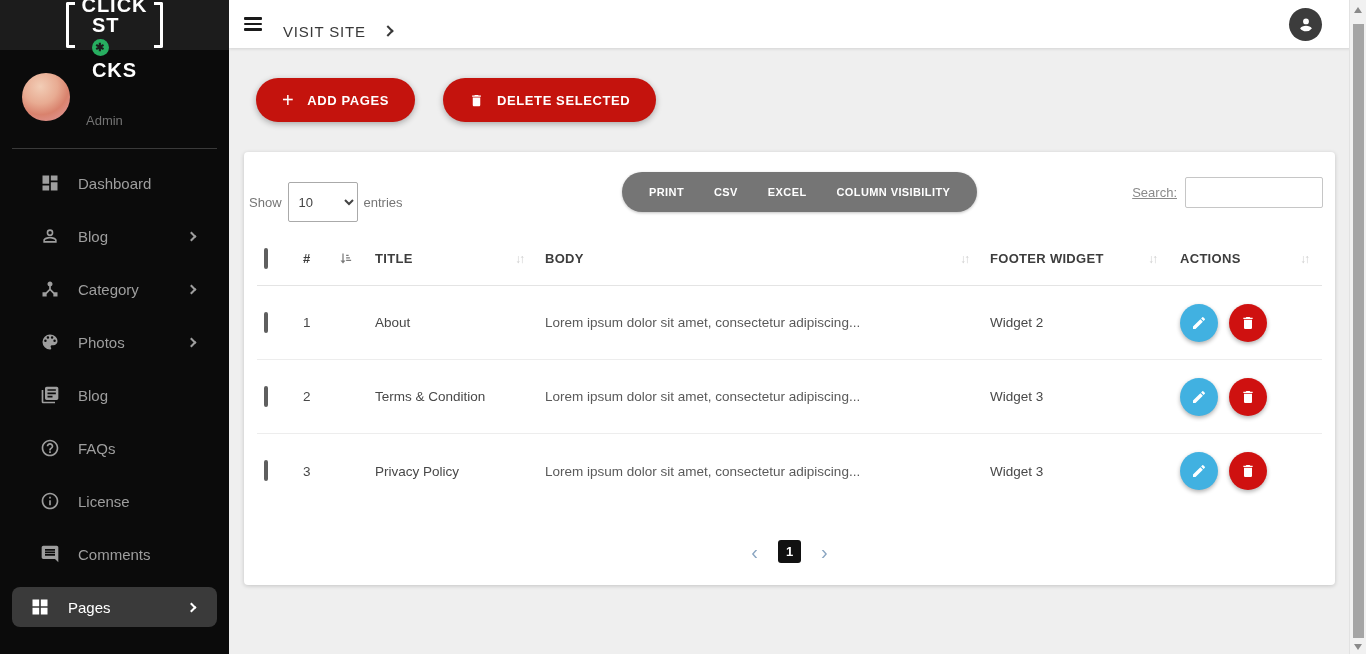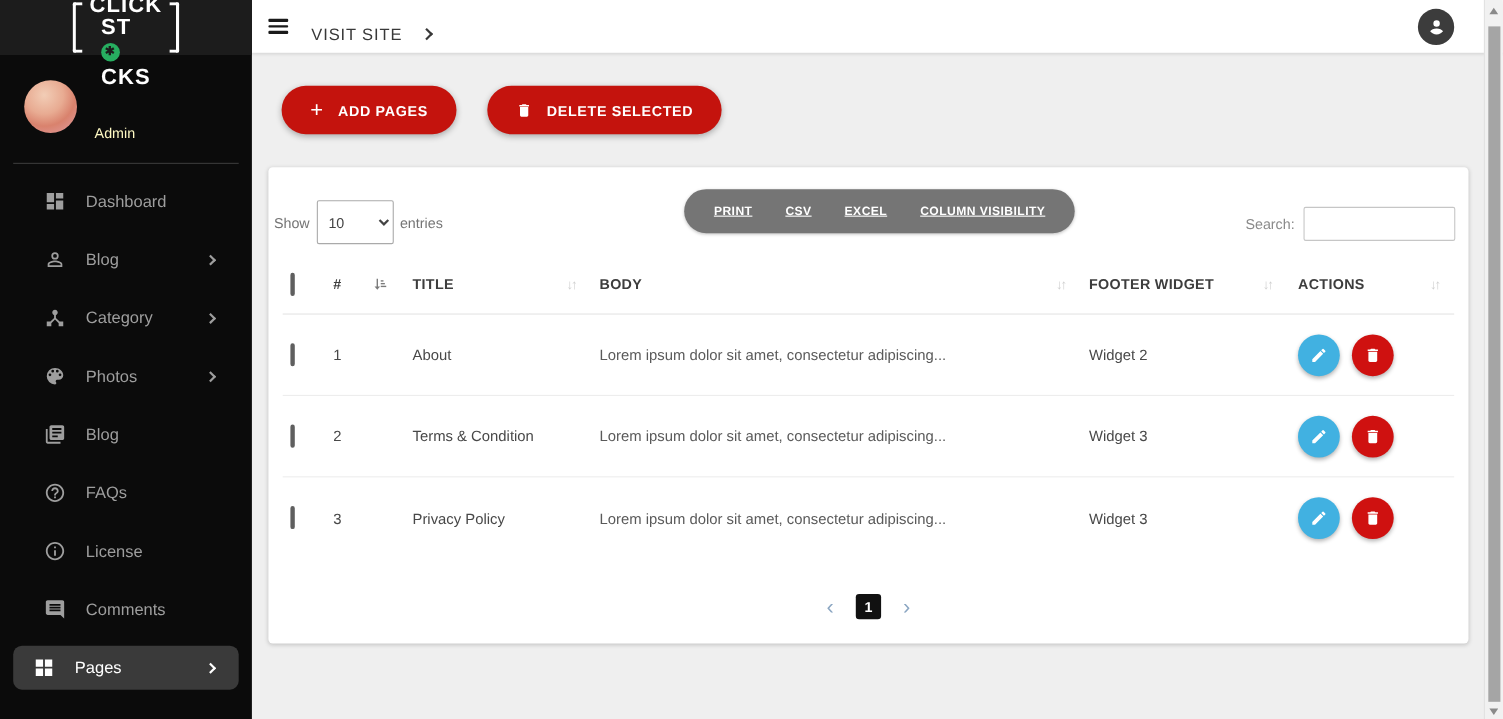--- a/index.html
+++ b/index.html
@@ -13,21 +13,21 @@
   .bracket { width:9px; height:46px; border:3px solid #fff; }
   .bracket.left { border-right:none; border-radius:2px 0 0 2px; }
   .bracket.right { border-left:none; border-radius:0 2px 2px 0; }
   .logo-text { display:flex; flex-direction:column; align-items:center; line-height:1; }
   .logo-line { display:flex; align-items:flex-start; gap:4px; color:#fff; font-weight:bold; font-size:20px; letter-spacing:1px;flex-direction:column; }
   .cam-icon svg { width:20px; height:20px; display:block; }
   .aperture { width:17px; height:17px; border-radius:50%; display:inline-flex; align-items:center; justify-content:center; font-size:11px; color:#1c1c1c; font-weight:bold; }
   .profile { display:flex; align-items:center; padding:16px 0 14px 22px; gap:16px; }
   .avatar-img { width:48px; height:48px; border-radius:50%; background:
       radial-gradient(circle at 38% 28%, #f2cdb6 0%, #e8ab92 38%, #d9826d 62%, #e2a0a8 100%); }
-  .profile-name { font-size:13px; color:#fef9c3;margin-top:47px; }
+  .profile-name { font-size:13px; color:#737373;margin-top:47px; }
   .side-divider { border:none; border-top:1px solid #3a3a3a; margin:6px 12px 0 12px; }
   .menu { list-style:none; padding-top:14px; }
   .menu-item { display:flex; align-items:center; height:40px; margin-bottom:13px; padding-left:40px; font-size:15px; cursor:pointer; }
   .menu-item .mi { width:20px; height:20px; margin-right:18px; flex:0 0 20px; }
   .menu-item .mi svg { width:20px; height:20px; fill:#9e9e9e; display:block; }
   .menu-item .chev { margin-left:auto; margin-right:34px; width:7px; height:7px; border-top:2px solid #9e9e9e; border-right:2px solid #9e9e9e; transform:rotate(45deg); }
   .menu-item.active { background:#3a3a3a; border-radius:8px; margin-left:12px; margin-right:12px; padding-left:18px; color:#fff; }
   .menu-item.active .mi svg { fill:#fff; }
   .menu-item.active .chev { border-color:#fff; margin-right:22px; }
 
@@ -48,22 +48,22 @@
       box-shadow:0 2px 6px rgba(0,0,0,.3); cursor:pointer; }
   .pill-btn .plus { font-size:20px; font-weight:normal; line-height:1; }
   .pill-btn svg { width:15px; height:15px; fill:#fff; }
 
   .card { position:absolute; left:15px; top:104px; width:1091px; height:433px; background:#fff; border-radius:4px; box-shadow:0 1px 4px rgba(0,0,0,.18); }
 
   
   .length-ctrl { position:absolute; left:5px; top:30px; display:flex; align-items:center; gap:6px; font-size:13px; color:#757575; }
   .length-ctrl select { width:70px; height:40px; border:1px solid #aaa; border-radius:2px; font-family:inherit; font-size:13px; color:#444; padding-left:6px; background:#fff; }
   .export-group { position:absolute; left:378px; top:20px; height:40px; border-radius:20px; background:#757575; display:flex; align-items:center; padding:0 12px; box-shadow:0 1px 3px rgba(0,0,0,.25); }
-  .export-btn { background:none; border:none; color:#fff; font-family:inherit; font-size:11px; font-weight:bold; letter-spacing:.4px; padding:0 15px; height:40px; cursor:pointer;text-decoration:underline; }
-  .search-ctrl { position:absolute; right:12px; top:36px; display:flex; align-items:center; gap:8px; font-size:13px; color:#8a8a8a; }
+  .export-btn { background:none; border:none; color:#fff; font-family:inherit; font-size:11px; font-weight:bold; letter-spacing:.4px; padding:0 15px; height:40px; cursor:pointer; }
+  .search-ctrl { position:absolute; right:12px; top:25px; display:flex; align-items:center; gap:8px; font-size:13px; color:#8a8a8a;text-decoration:underline; }
   .search-ctrl input { width:138px; height:31px; border:1px solid #c6c6c6; border-radius:2px; font-family:inherit; font-size:13px; padding:0 8px; }
 
   
   .tbl { position:absolute; left:13px; right:13px; top:80px; }
   .tr { display:flex; align-items:center; }
   .th-row { height:54px; border-bottom:1px solid #e4e4e4; }
   .td-row { height:74px; border-bottom:1px solid #ededed; }
   .td-row:last-of-type { border-bottom:none; }
   .col-cb { width:38px; padding-left:7px; }
   .col-num { width:72px; padding-left:8px; }

